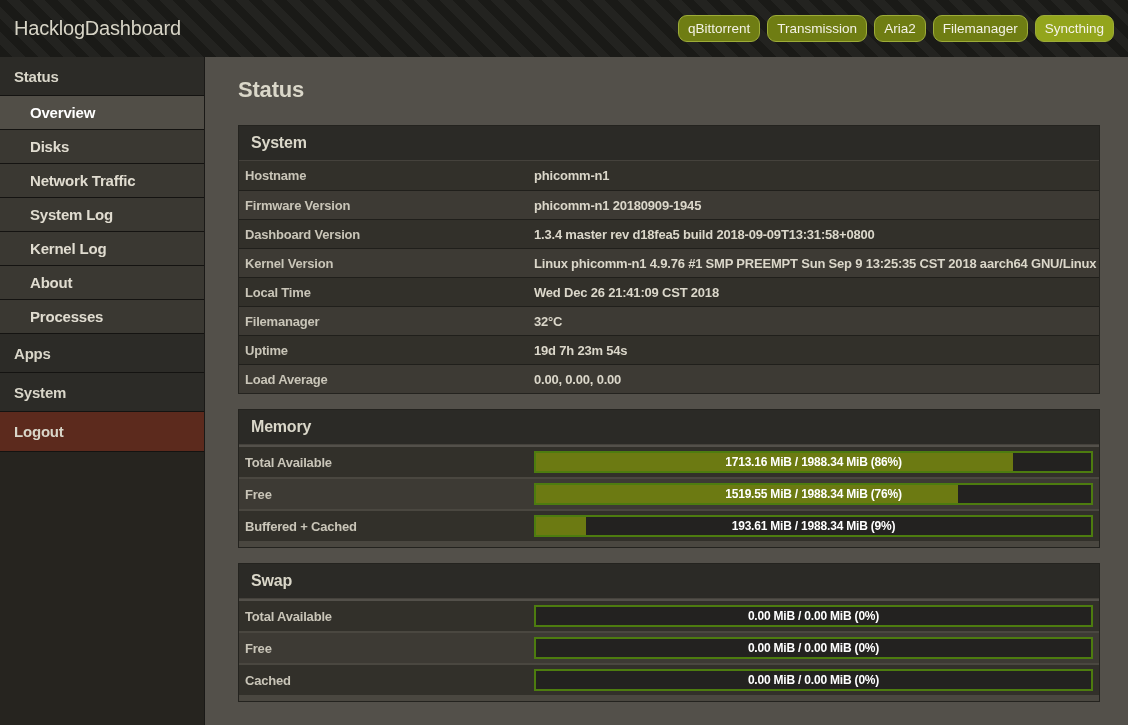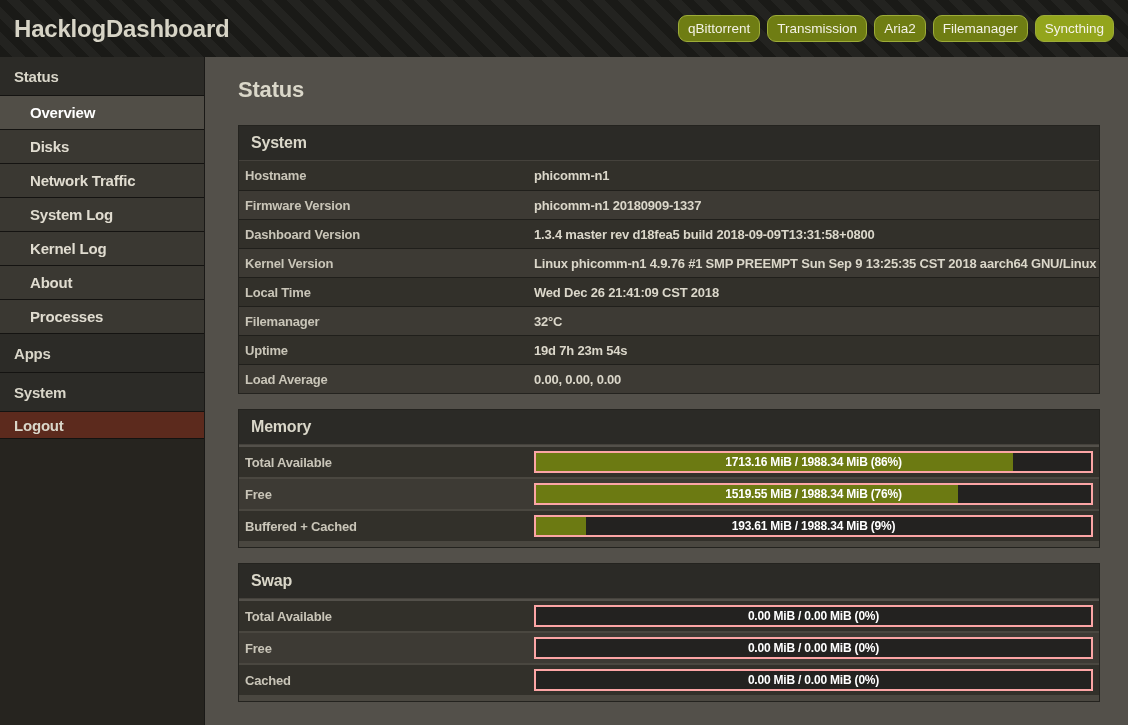--- a/index.html
+++ b/index.html
@@ -11,21 +11,21 @@
   }
 
   
   .topbar {
     height:57px;
     background:repeating-linear-gradient(45deg,#1a1a17 0 9px,#232320 9px 18px);
     display:flex; align-items:center; justify-content:space-between;
     padding:0 14px;
   }
   .brand {
-    color:#d7d4c6; font-size:24px; font-weight:bold;
+    color:#d7d4c6; font-size:20px; font-weight:normal;
   }
   .topbar-buttons { display:flex; gap:7px; }
   .app-btn {
     display:inline-block;
     background:#6f7d13;
     border:1px solid #9dac38;
     border-radius:9px;
     color:#f4f2e6;
     font-size:13.5px;
     padding:5px 9px;
@@ -54,21 +54,21 @@
     cursor:pointer;
   }
   .side-item.top { height:39px; }
   .side-item.sub {
     height:34px;
     padding-left:30px;
     background:#3a3832;
     color:#e0dcd0;
   }
   .side-item.sub.active { background:#514e47; color:#ffffff; }
-  .side-item.logout { height:27px; background:#5c2a1d; }
+  .side-item.logout { height:40px; background:#5c2a1d; }
 
   
   .content {
     flex:1;
     padding:20px 28px 0 33px;
     overflow:hidden;
   }
   .page-title {
     color:#dad7c9; font-size:22px; font-weight:bold;
     margin-bottom:22px;
@@ -111,21 +111,21 @@
     font-size:13px; font-weight:bold;
   }
   .brow:nth-child(odd)  { background:#32302a; }
   .brow:nth-child(even) { background:#3d3a34; }
   .bar {
     flex:1;
     position:relative;
     height:22px;
     margin-right:6px;
     background:#232220;
-    border:2px solid #fca5a5;
+    border:2px solid #4d7c0f;
   }
   .bar-fill {
     position:absolute; left:0; top:0; bottom:0;
     background:#6c7a12;
   }
   .bar-text {
     position:absolute; left:0; top:0; width:100%;
     text-align:center;
     line-height:18px;
     color:#ffffff; font-size:12px; font-weight:bold;
@@ -169,21 +169,21 @@
 
       <section class="panel table-panel">
         <div class="panel-header">System</div>
         <div id="system-rows">
             <div class="trow">
               <div class="tlabel">Hostname</div>
               <div class="tvalue">phicomm-n1</div>
             </div>
             <div class="trow">
               <div class="tlabel">Firmware Version</div>
-              <div class="tvalue">phicomm-n1 20180909-1337</div>
+              <div class="tvalue">phicomm-n1 20180909-1945</div>
             </div>
             <div class="trow">
               <div class="tlabel">Dashboard Version</div>
               <div class="tvalue">1.3.4 master rev d18fea5 build 2018-09-09T13:31:58+0800</div>
             </div>
             <div class="trow">
               <div class="tlabel">Kernel Version</div>
               <div class="tvalue">Linux phicomm-n1 4.9.76 #1 SMP PREEMPT Sun Sep 9 13:25:35 CST 2018 aarch64 GNU/Linux</div>
             </div>
             <div class="trow">

